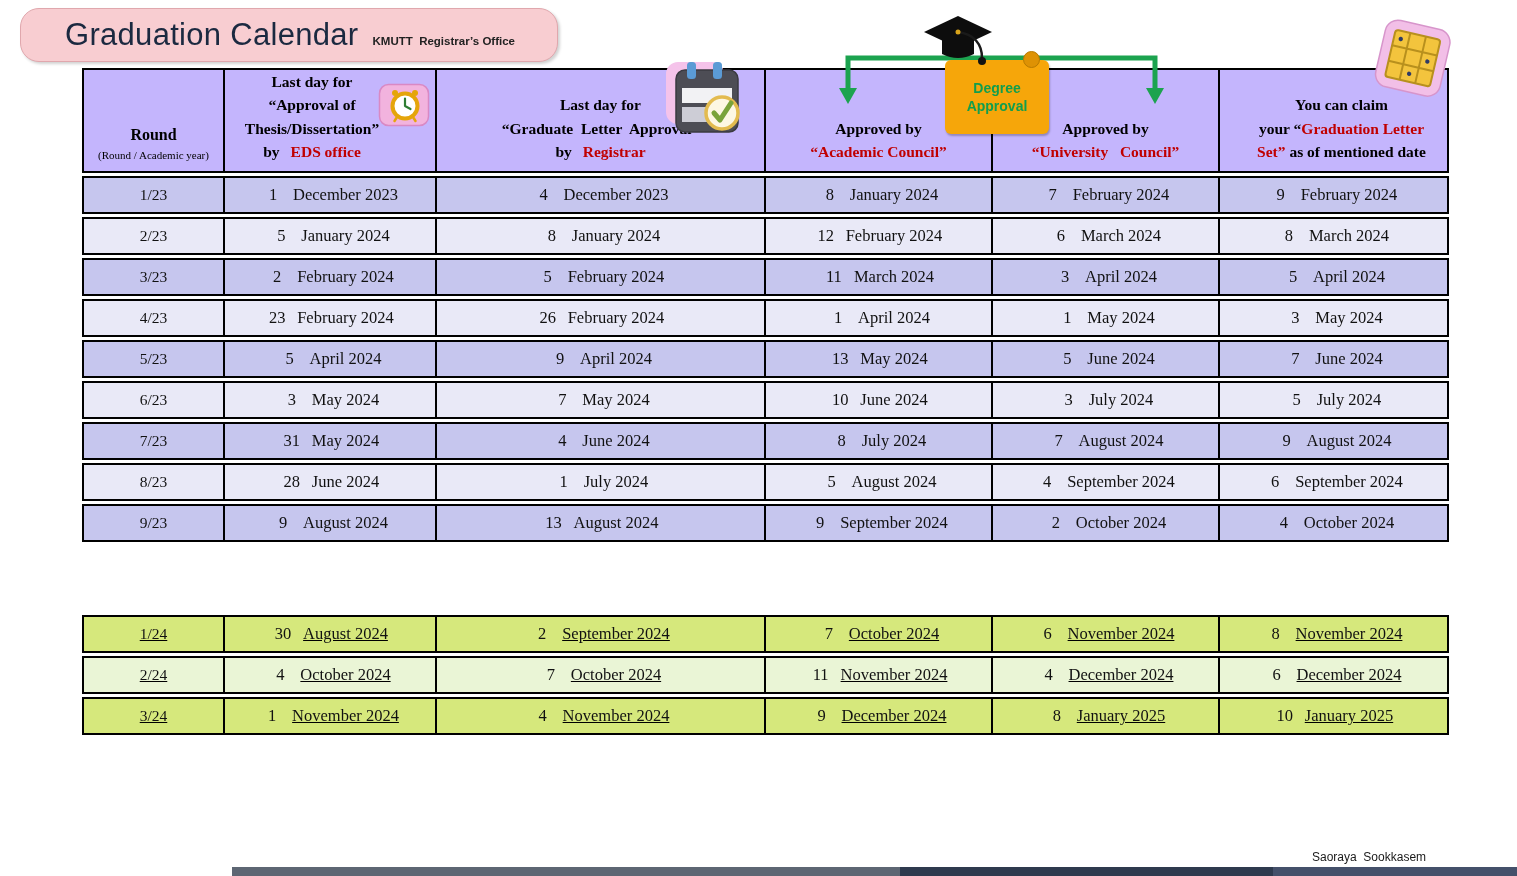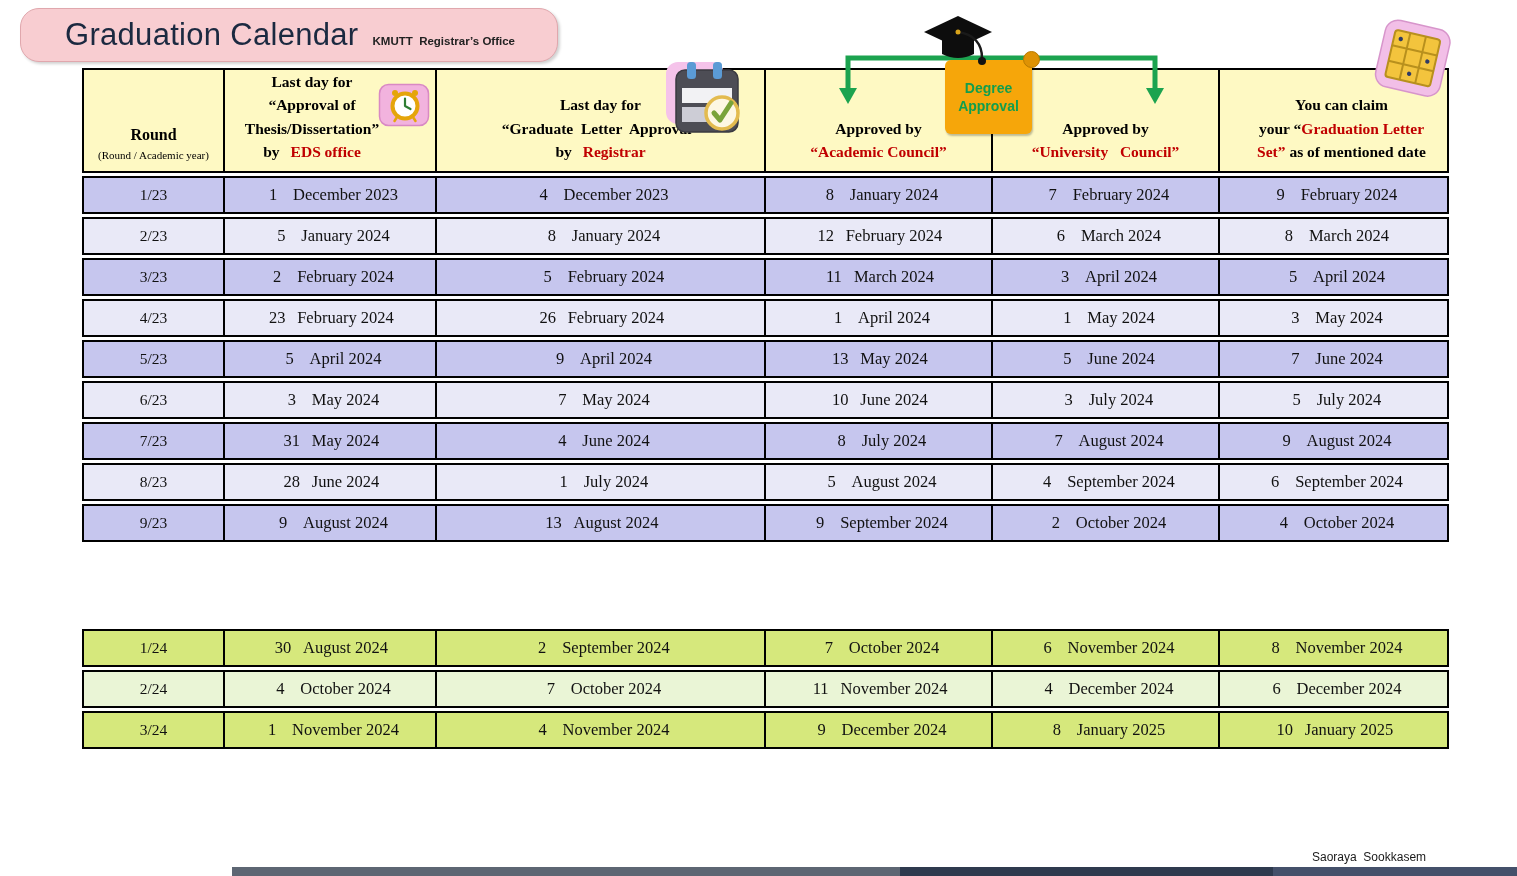--- a/index.html
+++ b/index.html
@@ -13,25 +13,25 @@
     padding-left:44px; z-index:3; }
   .title-main { font-family:"Liberation Sans", sans-serif; font-size:31px; color:#1b2940;
     line-height:52px; letter-spacing:0.3px; }
   .title-sub { font-family:"Liberation Sans", sans-serif; font-size:11.5px; font-weight:bold;
     color:#222; margin-left:14px; white-space:pre; }
 
   
   table.cal { position:absolute; left:82px; border-collapse:separate; border-spacing:0 3px;
     table-layout:fixed; width:1367px; z-index:1; }
   .t23 { top:65px; }
-  .t24 { top:626px; }
+  .t24 { top:612px;text-decoration:underline; }
   .cal th, .cal td { border:2px solid #000; border-left:none; }
   .cal th:first-child, .cal td:first-child { border-left:2px solid #000;margin-top:39px; }
 
-  .cal thead th { background:#fef9c3; vertical-align:bottom; font-size:15.5px; font-weight:bold;
+  .cal thead th { background:#c4b5fd; vertical-align:bottom; font-size:15.5px; font-weight:bold;
     line-height:1.5; padding-bottom:8px; height:94px; text-align:center; }
   th.c-round { vertical-align:bottom; padding-bottom:38px; }
   .round-title { font-size:16px; }
   .round-sub { font-size:11px; font-weight:normal; }
   th.c-thesis { padding-right:36px; }
   th.c-claim { text-align:left; padding-left:16px; }
   .h-line { white-space:pre-wrap; }
   .red { color:#c00000; }
   .sp { margin-left:11px; }
 
@@ -43,21 +43,21 @@
   td.c-round-cell { font-size:15.5px; }
   .day { display:inline-block; min-width:22px; text-align:center; margin-right:9px; }
 
   
   .icon-clock   { position:absolute; left:378px; top:83px;  z-index:5; }
   .icon-calcheck{ position:absolute; left:666px; top:58px;  z-index:5; }
   .icon-bracket { position:absolute; left:830px; top:38px;  z-index:4; }
   .icon-cap     { position:absolute; left:922px; top:14px;  z-index:8; }
   .icon-books   { position:absolute; left:1366px; top:6px;  z-index:5; }
 
-  .badge { position:absolute; left:945px; top:60px; width:87px; height:74px;
+  .badge { position:absolute; left:945px; top:60px; width:104px; height:74px;
     background:#f6a60a; border-radius:6px; z-index:7; text-align:center; padding-top:19px;
     font-family:"Liberation Sans", sans-serif; font-weight:bold; font-size:14px;
     color:#129e4d; line-height:1.3; box-shadow:1px 2px 2px rgba(0,0,0,0.25); }
   .badge-pin { position:absolute; top:-9px; left:78px; width:17px; height:17px;
     border-radius:50%; background:#de9204; border:1.5px solid #b87a00; }
 
   
   .credit { position:absolute; left:1312px; top:850px; font-family:"Liberation Sans", sans-serif;
     font-size:12px; color:#1a1a1a; white-space:pre; z-index:3; }
   .bottom-bar { position:absolute; left:232px; top:867px; width:1285px; height:9px; z-index:3;

